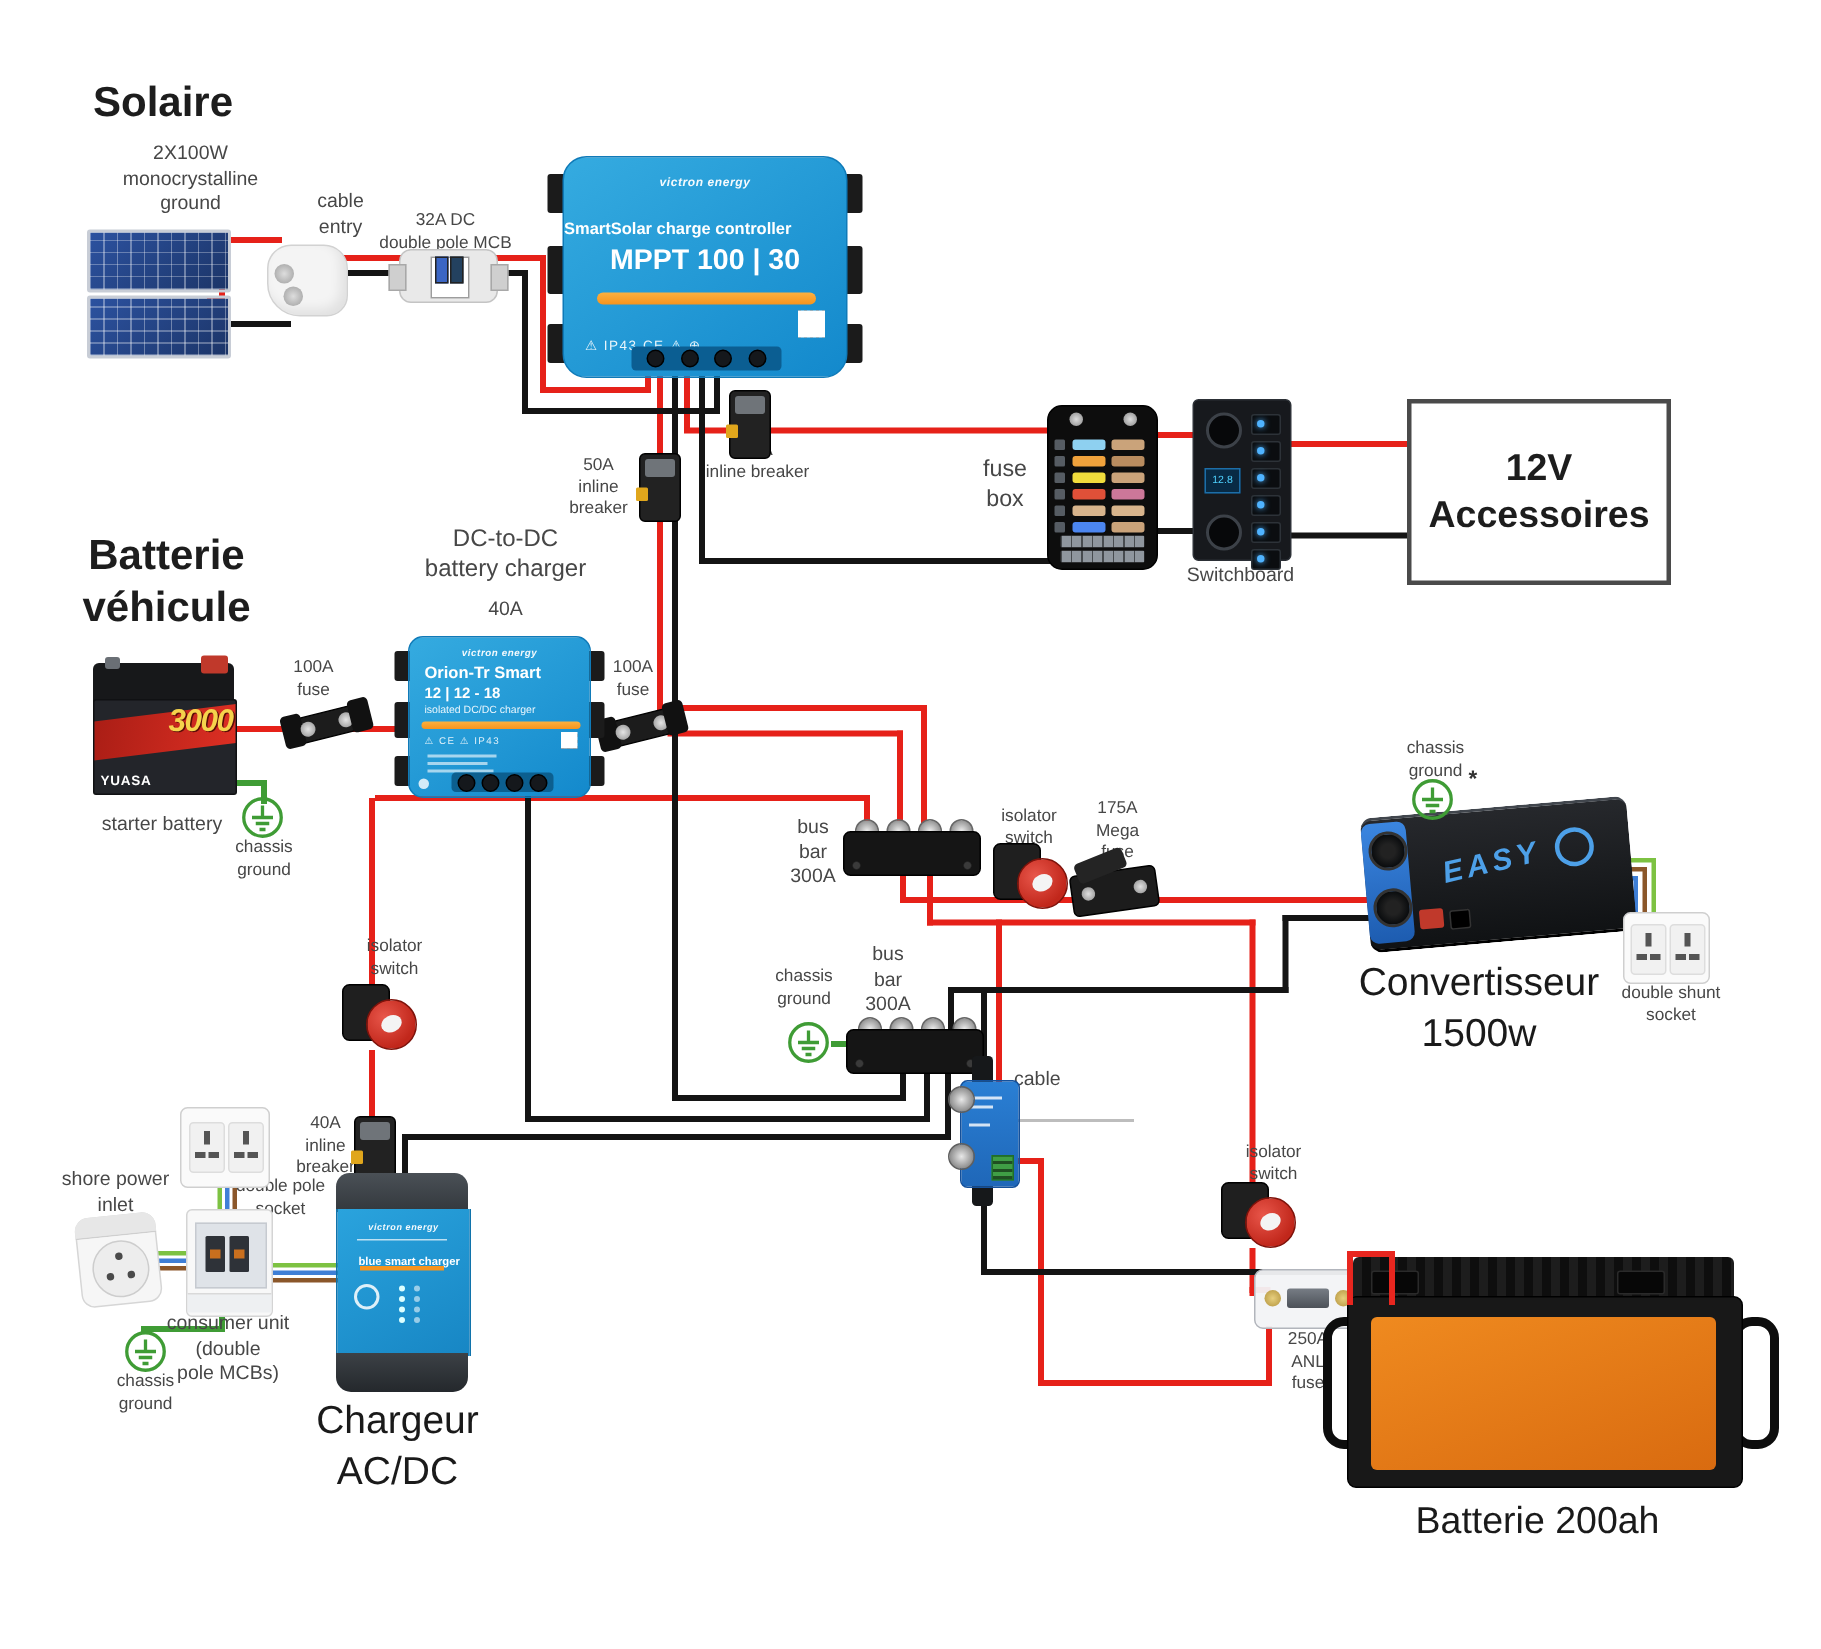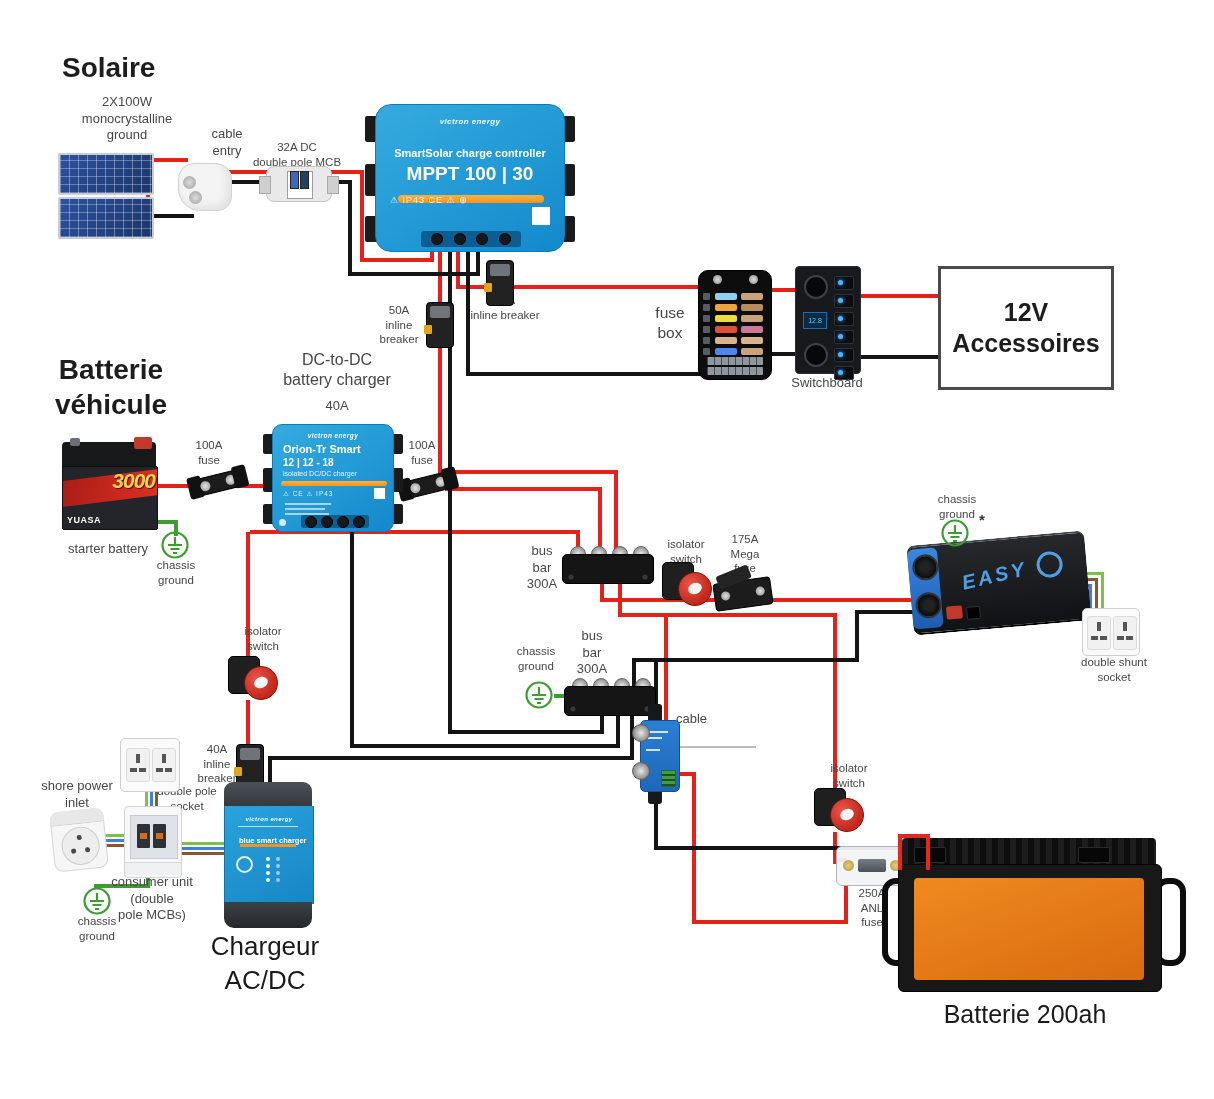--- a/index.html
+++ b/index.html
@@ -275,20 +275,22 @@
       <div class="w" style="left: 1095px; top: 578px; width: 3px; height: 40px; background: rgb(139, 87, 42);"></div>
       <div class="w" style="left: 1040px; top: 584px; width: 52px; height: 3px; background: rgb(63, 127, 214);"></div>
       <div class="w" style="left: 1089px; top: 584px; width: 3px; height: 34px; background: rgb(63, 127, 214);"></div>
       <div class="w" style="left: 670px; top: 746px; width: 86px; height: 2px; background: rgb(189, 189, 189);"></div>
     </div>
 
   <div class="h" style="left:62px;top:50px;width:130px;font-size:28px;text-align:left">Solaire</div>
   <div class="h" style="left:28px;top:352px;width:166px;font-size:28px">Batterie
 véhicule</div>
   <div class="cap" style="left:170px;top:930px;width:190px;font-size:26px">Chargeur AC/DC</div>
+  <div class="cap" style="left:898px;top:638px;width:176px;font-size:26px">Convertisseur
+1500w</div>
   <div class="cap" style="left:910px;top:998px;width:230px;font-size:25px">Batterie 200ah</div>
 
   <div class="lbl lm" style="left:44px;top:94px;width:166px">2X100W
 monocrystalline
 ground</div>
   <div class="lbl lm" style="left:198px;top:126px;width:58px">cable
 entry</div>
   <div class="lbl" style="left:250px;top:140px;width:94px">32A DC
 double pole MCB</div>
   <div class="lbl" style="left:372px;top:303px;width:54px">50A
@@ -366,24 +368,24 @@
 
   <div class="a" style="left:375px;top:104px;width:190px;height:148px">
     <span class="tab" style="left:-10px;top:12px"></span>
     <span class="tab" style="left:-10px;top:60px;height:32px"></span>
     <span class="tab" style="left:-10px;top:112px"></span>
     <span class="tab" style="right:-10px;top:12px"></span>
     <span class="tab" style="right:-10px;top:60px;height:32px"></span>
     <span class="tab" style="right:-10px;top:112px"></span>
     <div class="a vic" style="inset:0;border-radius:16px">
       <div class="vlogo" style="top:12px">victron energy</div>
-      <div class="a" style="left:0;top:42px;width:100%;text-align:center;color:#fff;font-size:11px;font-weight:bold">SmartSolar charge controller</div>
+      <div class="a" style="left:0;top:42px;width:100%;color:#fff;font-size:11px;font-weight:bold">SmartSolar charge controller</div>
       <div class="a" style="left:0;top:58px;width:100%;text-align:center;color:#fff;font-size:19px;font-weight:bold">MPPT 100 | 30</div>
       <div class="obar" style="left:22px;top:90px;width:146px;height:8px"></div>
-      <div class="a" style="left:14px;top:90px;color:rgba(255,255,255,.9);font-size:9px;letter-spacing:1px">⚠ IP43 CE ⚠ ⊕</div>
+      <div class="a" style="left:14px;top:120px;color:rgba(255,255,255,.9);font-size:9px;letter-spacing:1px">⚠ IP43 CE ⚠ ⊕</div>
       <div class="qr" style="right:14px;top:102px;width:18px;height:18px"></div>
       <div class="termstrip" style="left:45px;bottom:4px;width:100px;height:16px">
           <div></div>
           <div></div>
           <div></div>
           <div></div>
         </div>
     </div>
   </div>
 

